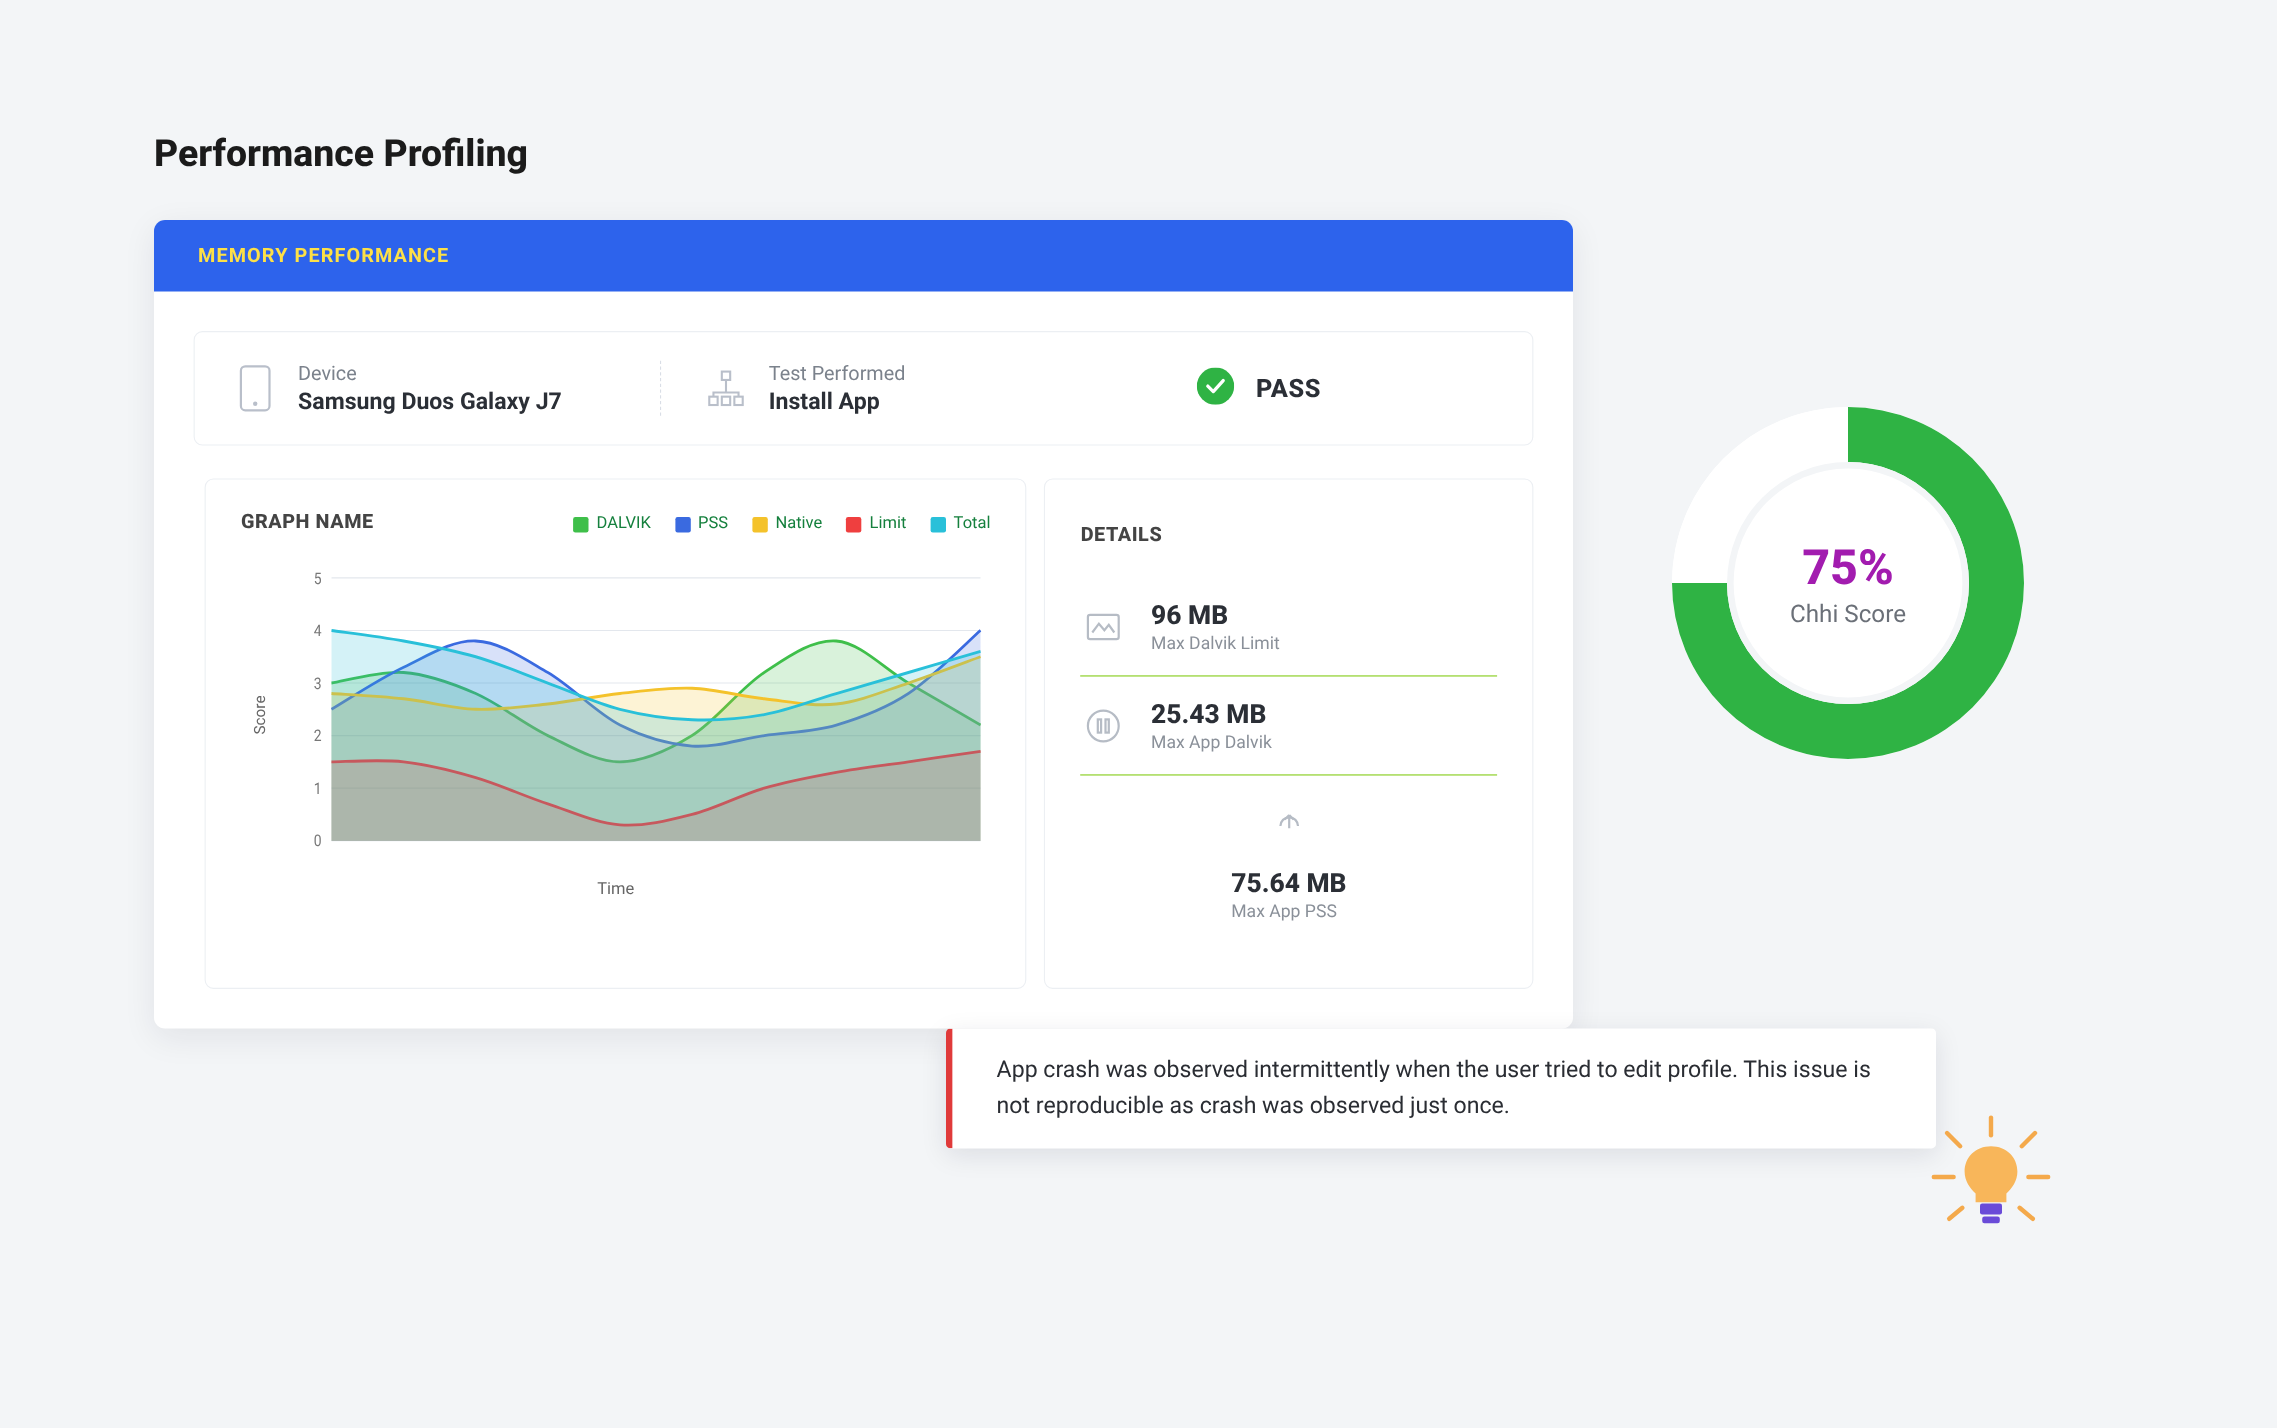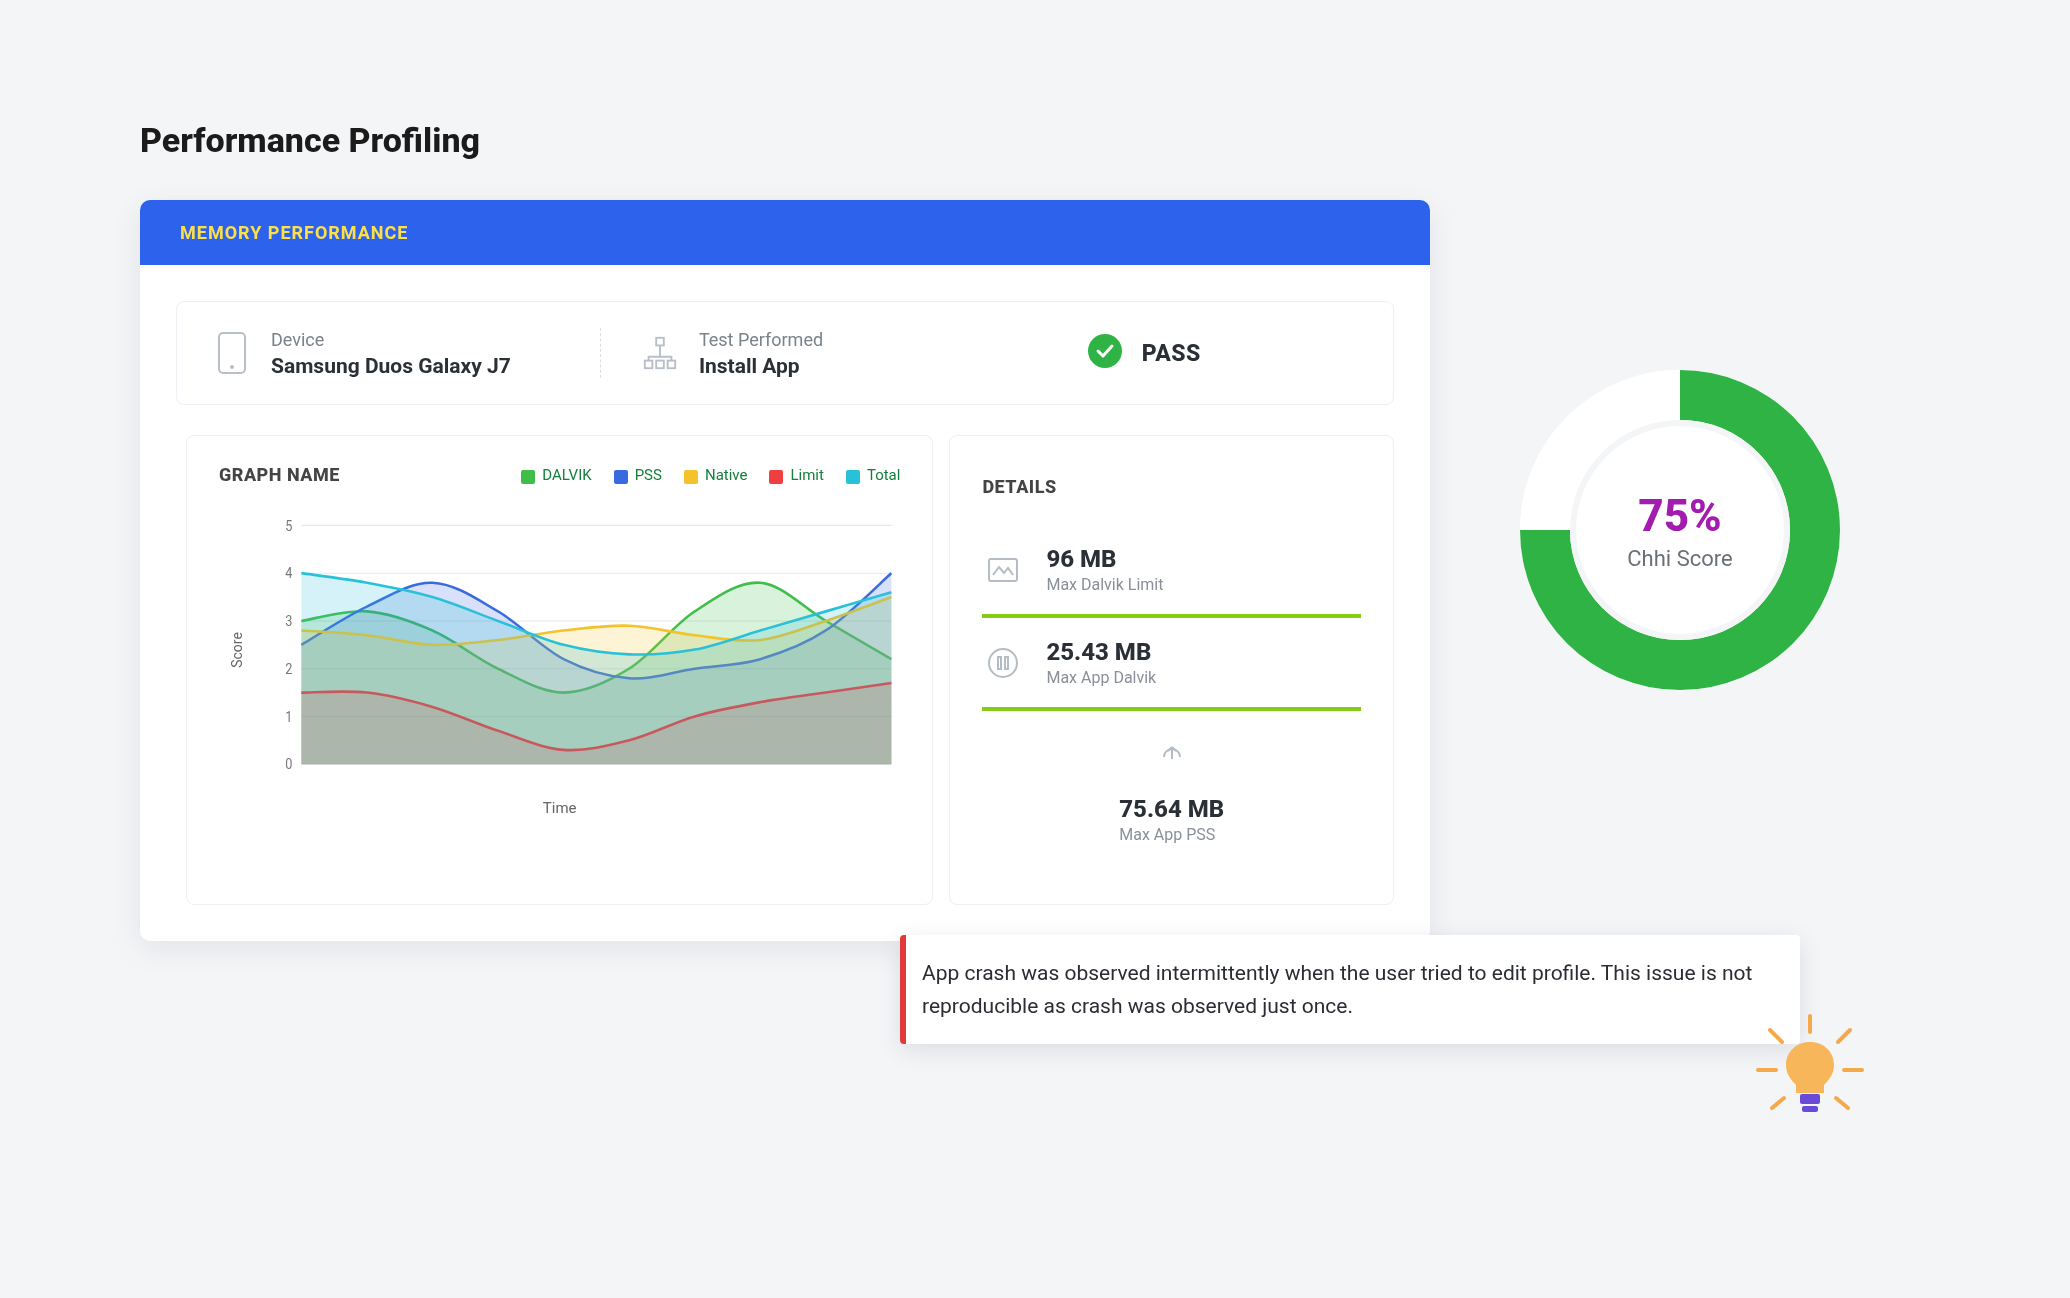--- a/index.html
+++ b/index.html
@@ -86,21 +86,21 @@
   .ylabel {
     position: absolute; left: 0; top: 50%;
     transform: translateY(-50%) rotate(-90deg);
     font-size: 14px; color: #666;
   }
   .xlabel { text-align: center; font-size: 15px; color: #666; margin-top: 14px; }
 
   .details-title { font-size: 18px; font-weight: 800; color: #444; letter-spacing: 0.5px; margin-bottom: 28px;}
   .detail-row {
     display: flex; align-items: center; gap: 22px;
-    padding: 20px 0; border-bottom: 4px solid #84cc16;
+    padding: 20px 0; border-bottom: 1px solid #84cc16;
   }
   .detail-row:last-child { border-bottom: none; flex-direction: column; }
   .d-icon {
     width: 42px; height: 42px;
     display:flex; align-items:center; justify-content:center;
     color: #b6bcc5;
   }
   .d-val { font-size: 24px; font-weight: 800; color: #2b2f36; }
   .d-lab { font-size: 16px; color: #8a9099; margin-top: 2px; }
 
@@ -113,27 +113,27 @@
   .donut-center {
     position: absolute; inset: 0;
     display:flex; flex-direction:column; align-items:center; justify-content:center;
   }
   .donut-pct  { font-size: 44px; font-weight: 800; color: #a21caf; }
   .donut-lab  { font-size: 22px; color: #6b7078; margin-top:4px;}
 
   
   .alert {
     position: absolute;
-    left: 900px; top: 935px;
+    left: 860px; top: 935px;
     width: 900px;
     background: #fff;
     border-radius: 4px;
     box-shadow: 0 6px 24px rgba(20,20,50,0.10);
     border-left: 6px solid #e03a3a;
-    padding: 22px 16px;
+    padding: 22px 40px;
     font-size: 21px;
     color: #2a2d33;
     line-height: 1.55;
   }
 
   
   .bulb {
     position: absolute;
     left: 1750px; top: 1010px;
     width: 120px; height: 120px;

